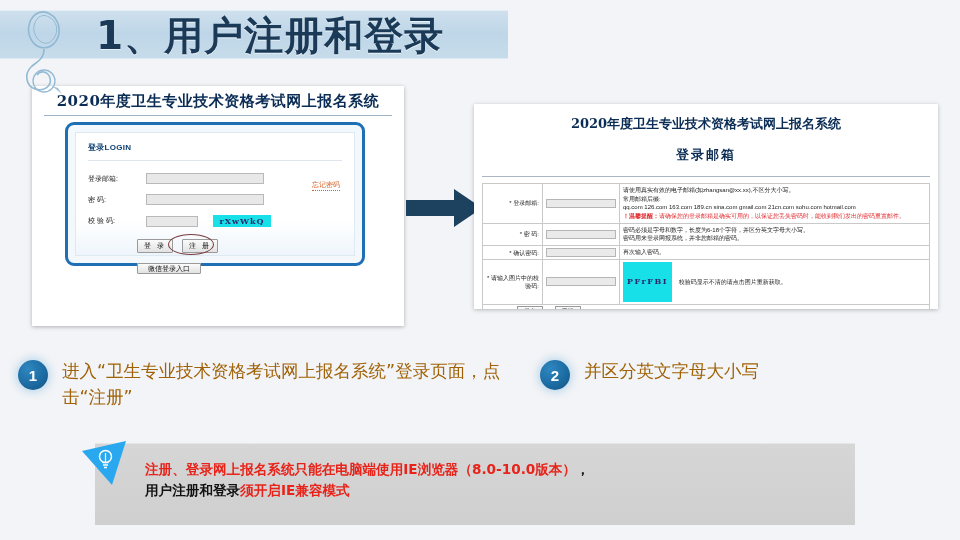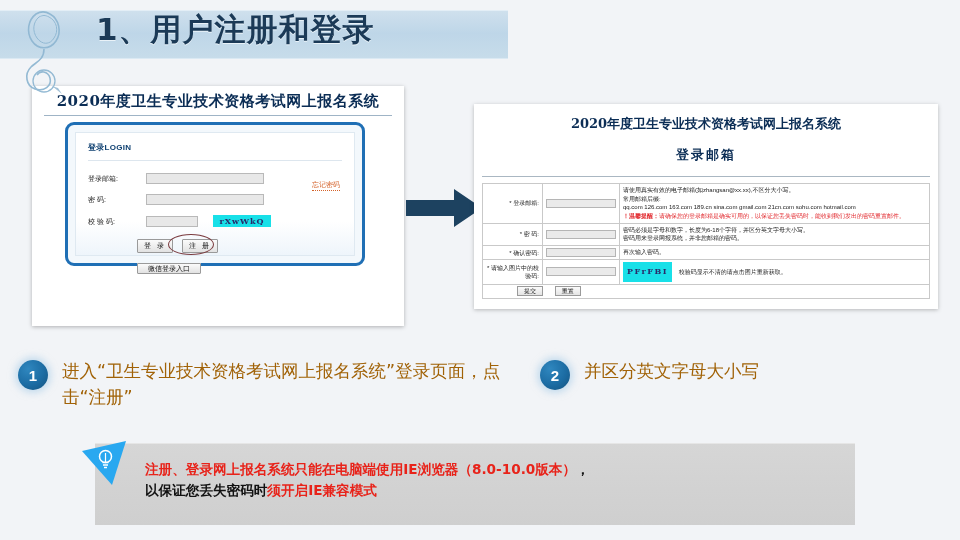--- a/index.html
+++ b/index.html
@@ -17,21 +17,21 @@
     background:linear-gradient(to bottom,#cfe0ed 0%, #bed6e8 48%, #c7dcea 100%);
     border-top:1px solid #e3eef6; border-bottom:1px solid #dbe9f3;
   }
   #stethoscope-icon{
     position:absolute; left:14px; top:4px; width:80px; height:92px; z-index:4;
     opacity:.95;
   }
   #page-title{
     position:absolute; left:96px; top:9px; z-index:5;
     font-family:"DejaVu Sans","Liberation Sans",sans-serif;
-    font-weight:bold; font-size:31px; letter-spacing:1px;
+    font-weight:bold; font-size:39px; letter-spacing:1px;
     color:#1b3a57;
     text-shadow:0 1px 0 #e9f2f8;
   }
 
   
   #left-shot{
     position:absolute; left:32px; top:86px; width:372px; height:240px;
     background:#ffffff;
     box-shadow:0 1px 4px rgba(0,0,0,.28);
     overflow:hidden;
@@ -48,21 +48,21 @@
     padding:7px;
   }
   #login-card{
     width:100%; height:100%;
     background:linear-gradient(to bottom,#ffffff 0%,#ffffff 72%,#eef5fb 100%);
     border:1px solid #dfe9f1; padding:9px 12px;
     position:relative;
   }
   #login-heading{ font-size:8px; font-weight:bold; color:#0d3f70; letter-spacing:.3px;}
   #login-rule{ height:1px; background:#dde6ee; margin:7px 0 12px 0;}
-  .frm-row{ display:flex; align-items:flex-end; margin-bottom:10px;gap:12px; }
+  .frm-row{ display:flex; align-items:center; margin-bottom:10px;gap:12px; }
   .frm-lbl{ width:46px; font-size:7px; color:#222; text-align:justify; }
   .frm-inp{
     height:11px; background:#e8e8e8; border:1px solid #b9b9b9;
   }
   .w-long{ width:118px; }
   .w-short{ width:52px; }
   #captcha-img{
     width:58px;height:12px;background:#18e0e8;margin-left:3px;
     font-size:8px;font-weight:bold;color:#2a2a6a;letter-spacing:1px;
     display:flex;align-items:center;justify-content:center;
@@ -111,21 +111,21 @@
   }
   #reg-table td{ border:1px solid #c9c9c9; padding:2px 3px; vertical-align:middle;}
   .lbl-cell{ width:60px; text-align:right; white-space:normal; line-height:1.35;}
   .inp-cell{ width:74px; }
   .hint-cell{ line-height:1.45; }
   .reg-inp{ display:block; width:70px; height:9px; background:#eaeaea; border:1px solid #b5b5b5;}
   .hint-red{ color:#e1262b; }
   .hint-red-b{ color:#e1262b; font-weight:bold;}
   #reg-captcha{
     display:inline-block; background:#18e0e8; color:#2a2a6a;
-    font-weight:bold; font-size:8px; letter-spacing:1.5px; padding:4px 4px;
+    font-weight:bold; font-size:8px; letter-spacing:1.5px; padding:14px 4px;
     font-family:"DejaVu Serif","Liberation Serif",serif;
     vertical-align:middle;
   }
   #reg-captcha-hint{ margin-left:5px; vertical-align:middle;}
   #reg-btn-row{ text-align:left; padding-left:34px !important;}
   .reg-btn{
     font-size:6px; padding:1px 6px; margin-right:10px;
     background:linear-gradient(to bottom,#fbfbfb,#e4e4e4);
     border:1px solid #9a9a9a; color:#111;
   }
@@ -296,21 +296,21 @@
   <div class="num-badge">2</div>
   <div class="caption-text">并区分英文字母大小写</div>
 </div>
 
 <div id="callout">
   <div id="callout-text">
     <div>
       <span class="ct-red">注册、登录网上报名系统只能在电脑端使用IE浏览器（8.0-10.0版本）</span><span class="ct-dark">，</span>
     </div>
     <div>
-      <span class="ct-dark">以保证您丢失密码时</span><span class="ct-red">须开启IE兼容模式</span>
+      <span class="ct-dark">用户注册和登录</span><span class="ct-red">须开启IE兼容模式</span>
     </div>
   </div>
 </div>
 <svg id="callout-flag" viewBox="0 0 52 48">
   <path d="M0 10 L44 0 L30 44 Z" fill="#29a8f0"></path>
 </svg>
 <svg id="bulb-icon" viewBox="0 0 17 21">
   <circle cx="8.5" cy="7.5" r="6" fill="none" stroke="#ffffff" stroke-width="1.5"></circle>
   <path d="M5.5 13.5 L11.5 13.5 M6 16 L11 16 M7 18.5 L10 18.5" stroke="#ffffff" stroke-width="1.4" fill="none"></path>
   <path d="M8.5 4 L8.5 13" stroke="#ffffff" stroke-width="1.2"></path>

